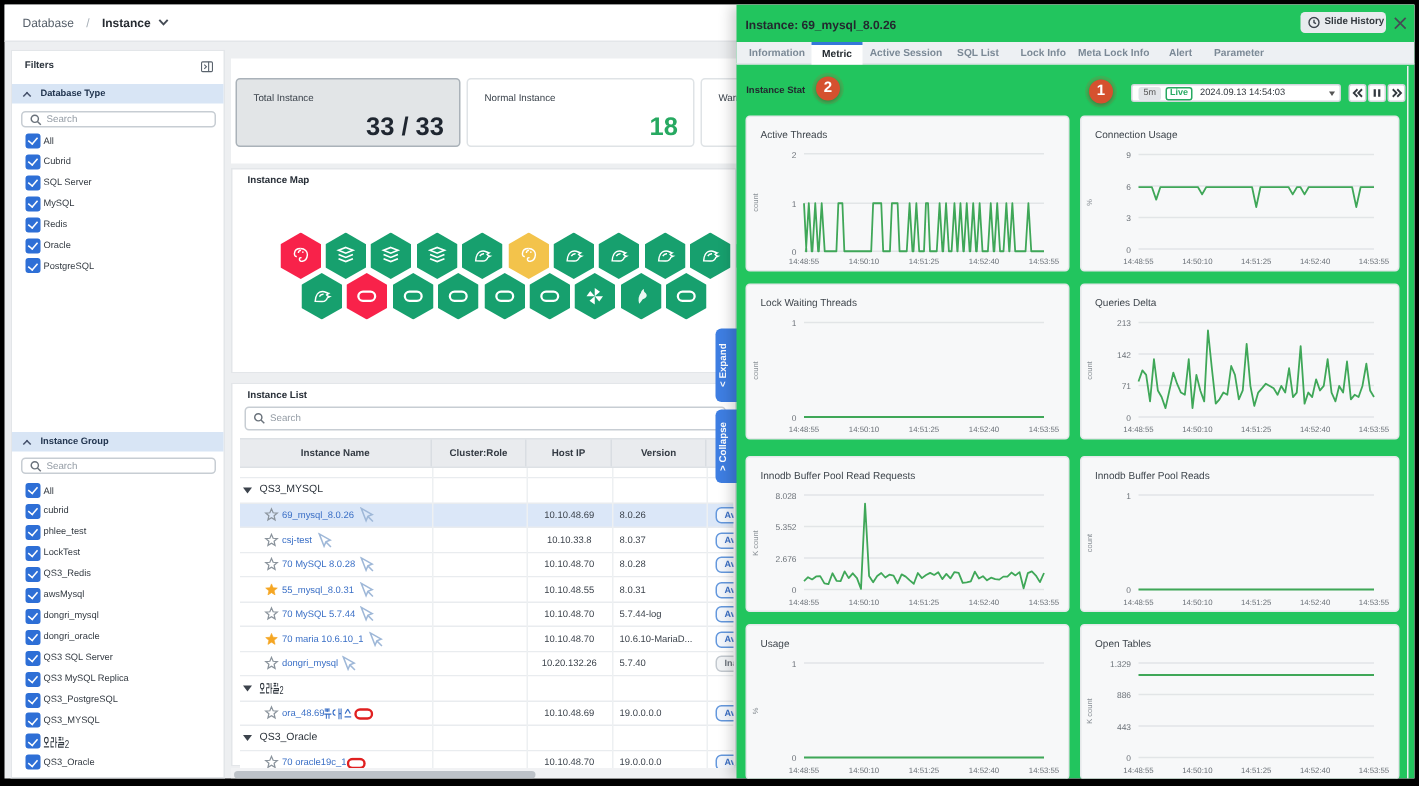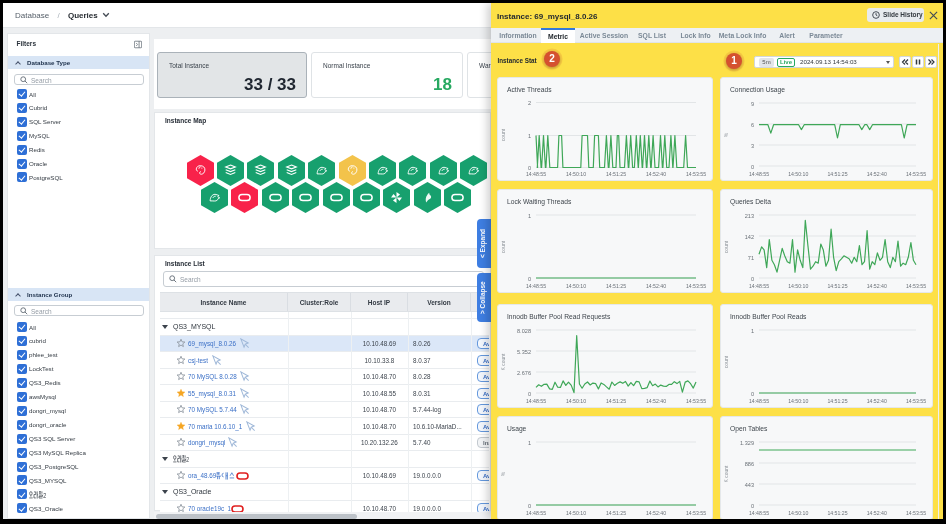--- a/index.html
+++ b/index.html
@@ -34,36 +34,36 @@
 .sumbox { position:absolute; border-radius:3px; }
 .sumbox .t { position:absolute; left:11px; top:9px; font-size:6.5px; color:#3a424b; white-space:nowrap; }
 .sumbox .v { position:absolute; right:10px; bottom:2.5px; font-size:17px; font-weight:700; }
 
 
 .tbl-hdr { position:absolute; background:#e9ebee; border-top:1px solid #dde1e5; border-bottom:1px solid #dde1e5; }
 .th { position:absolute; top:0; height:100%; font-size:6.5px; font-weight:700; color:#333a43; text-align:center; padding-top:6px; border-right:1px solid #d9dde2; }
 .trow { position:absolute; left:0; width:100%; border-bottom:1px solid #e9ecef; background:#fff; }
 
 
-.drawer { position:absolute; left:488px; top:0; width:452px; height:516px; background:#fde047; box-shadow:-4px 0 8px rgba(0,0,0,.18); }
+.drawer { position:absolute; left:488px; top:0; width:452px; height:516px; background:#22c55e; box-shadow:-4px 0 8px rgba(0,0,0,.18); }
 .d-title { position:absolute; left:6px; top:9px; font-size:8px; font-weight:700; color:#23292f; }
 .tabbar { position:absolute; left:0; top:25px; width:452px; height:15px; background:#edf0f3; border-bottom:1px solid #e0e4e8; }
 .tab { position:absolute; top:0; height:15px; white-space:nowrap; font-size:6.8px; font-weight:700; color:#7b8996; padding-top:3.5px; text-align:center; }
 .tab.active { background:#fff; border-top:2px solid #3478d8; color:#23292f; padding-top:2.5px; }
 .ncircle { position:absolute; width:16px; height:16px; border-radius:50%; background:#d5512f; color:#fff; font-size:10px; font-weight:700; text-align:center; line-height:16px; box-shadow:0 0 0 2.5px rgba(213,81,47,.15), 0 1px 3px rgba(0,0,0,.3); }
 
 
 .chart { position:absolute; background:#f7f8f9; border:1px solid #e5e8ea; border-radius:3px; }
 </style>
 </head>
 <body>
 <div class="frame">
 <div class="app">
   <div class="topbar">
-    <div class="crumb">Database <span class="sep">/</span> <b>Queries</b> <svg width="8" height="6" viewBox="0 0 8 6" style="vertical-align:0px;margin-left:2px">
+    <div class="crumb">Database <span class="sep">/</span> <b>Instance</b> <svg width="8" height="6" viewBox="0 0 8 6" style="vertical-align:0px;margin-left:2px">
             <path d="M1.2,1.2 L4,4.2 L6.8,1.2" stroke="#454c55" stroke-width="1.3" fill="none"></path>
           </svg></div>
   </div>
 
   <div class="lpanel" id="lpanel">
     <div class="lp-title">Filters</div>
     <svg class="abs" style="left:126px;top:6px" width="8" height="9" viewBox="0 0 11 10">
           <rect x="0.5" y="0.5" width="10" height="9" rx="1" fill="none" stroke="#5a636d"></rect>
           <line x1="7" y1="0.5" x2="7" y2="9.5" stroke="#5a636d"></line>
           <path d="M3 3l2 2-2 2" fill="none" stroke="#5a636d"></path>

